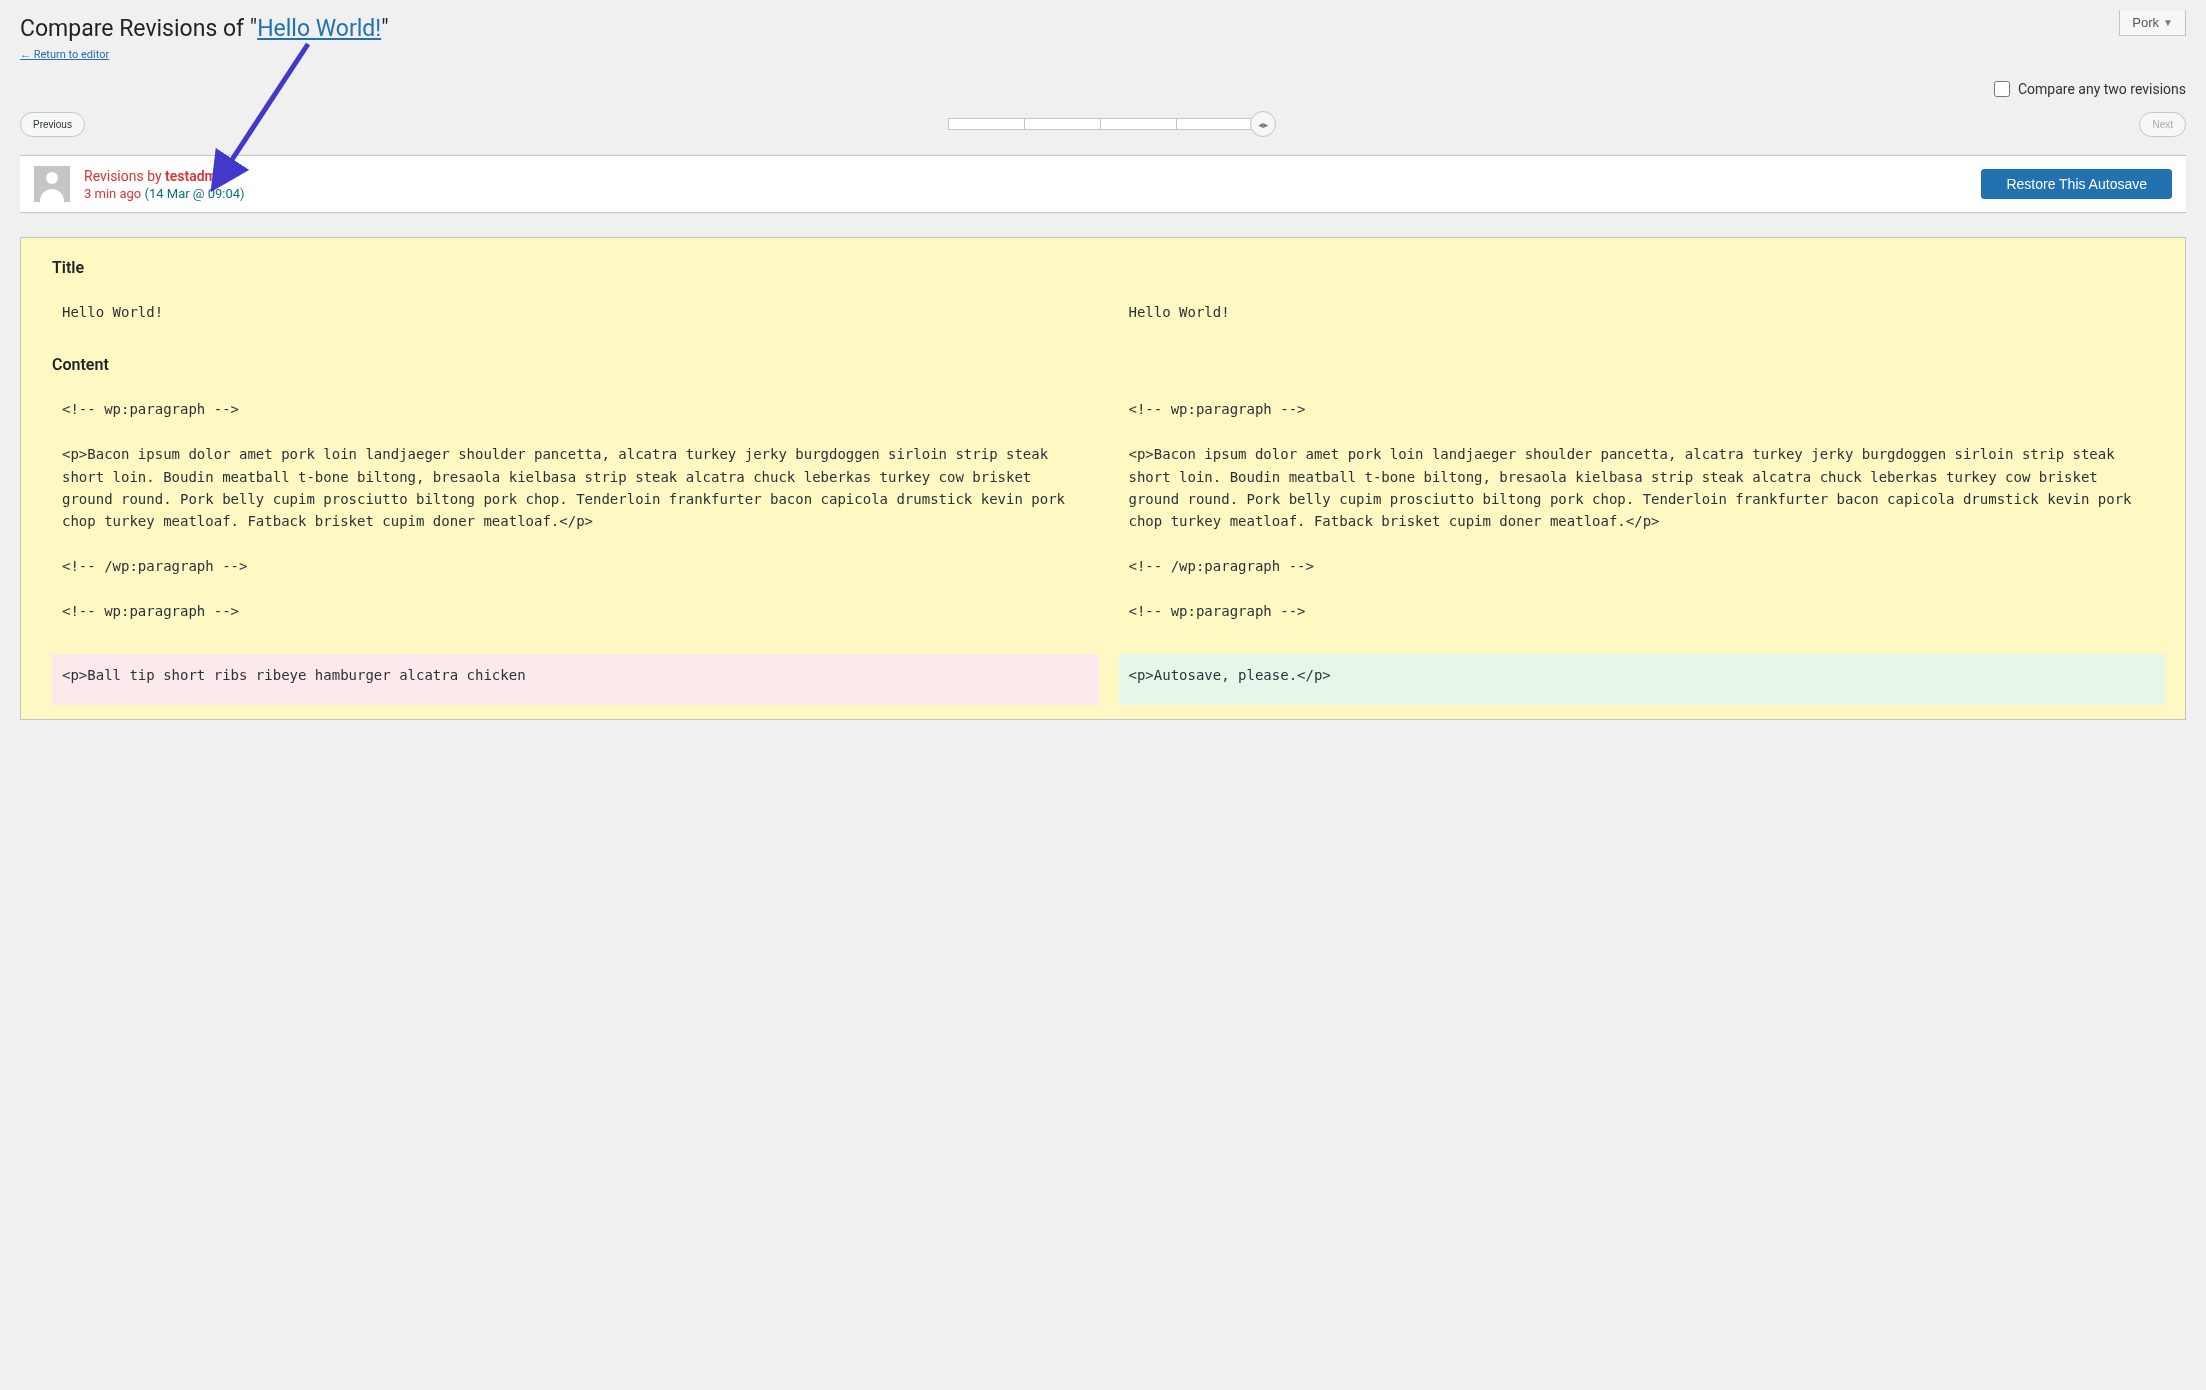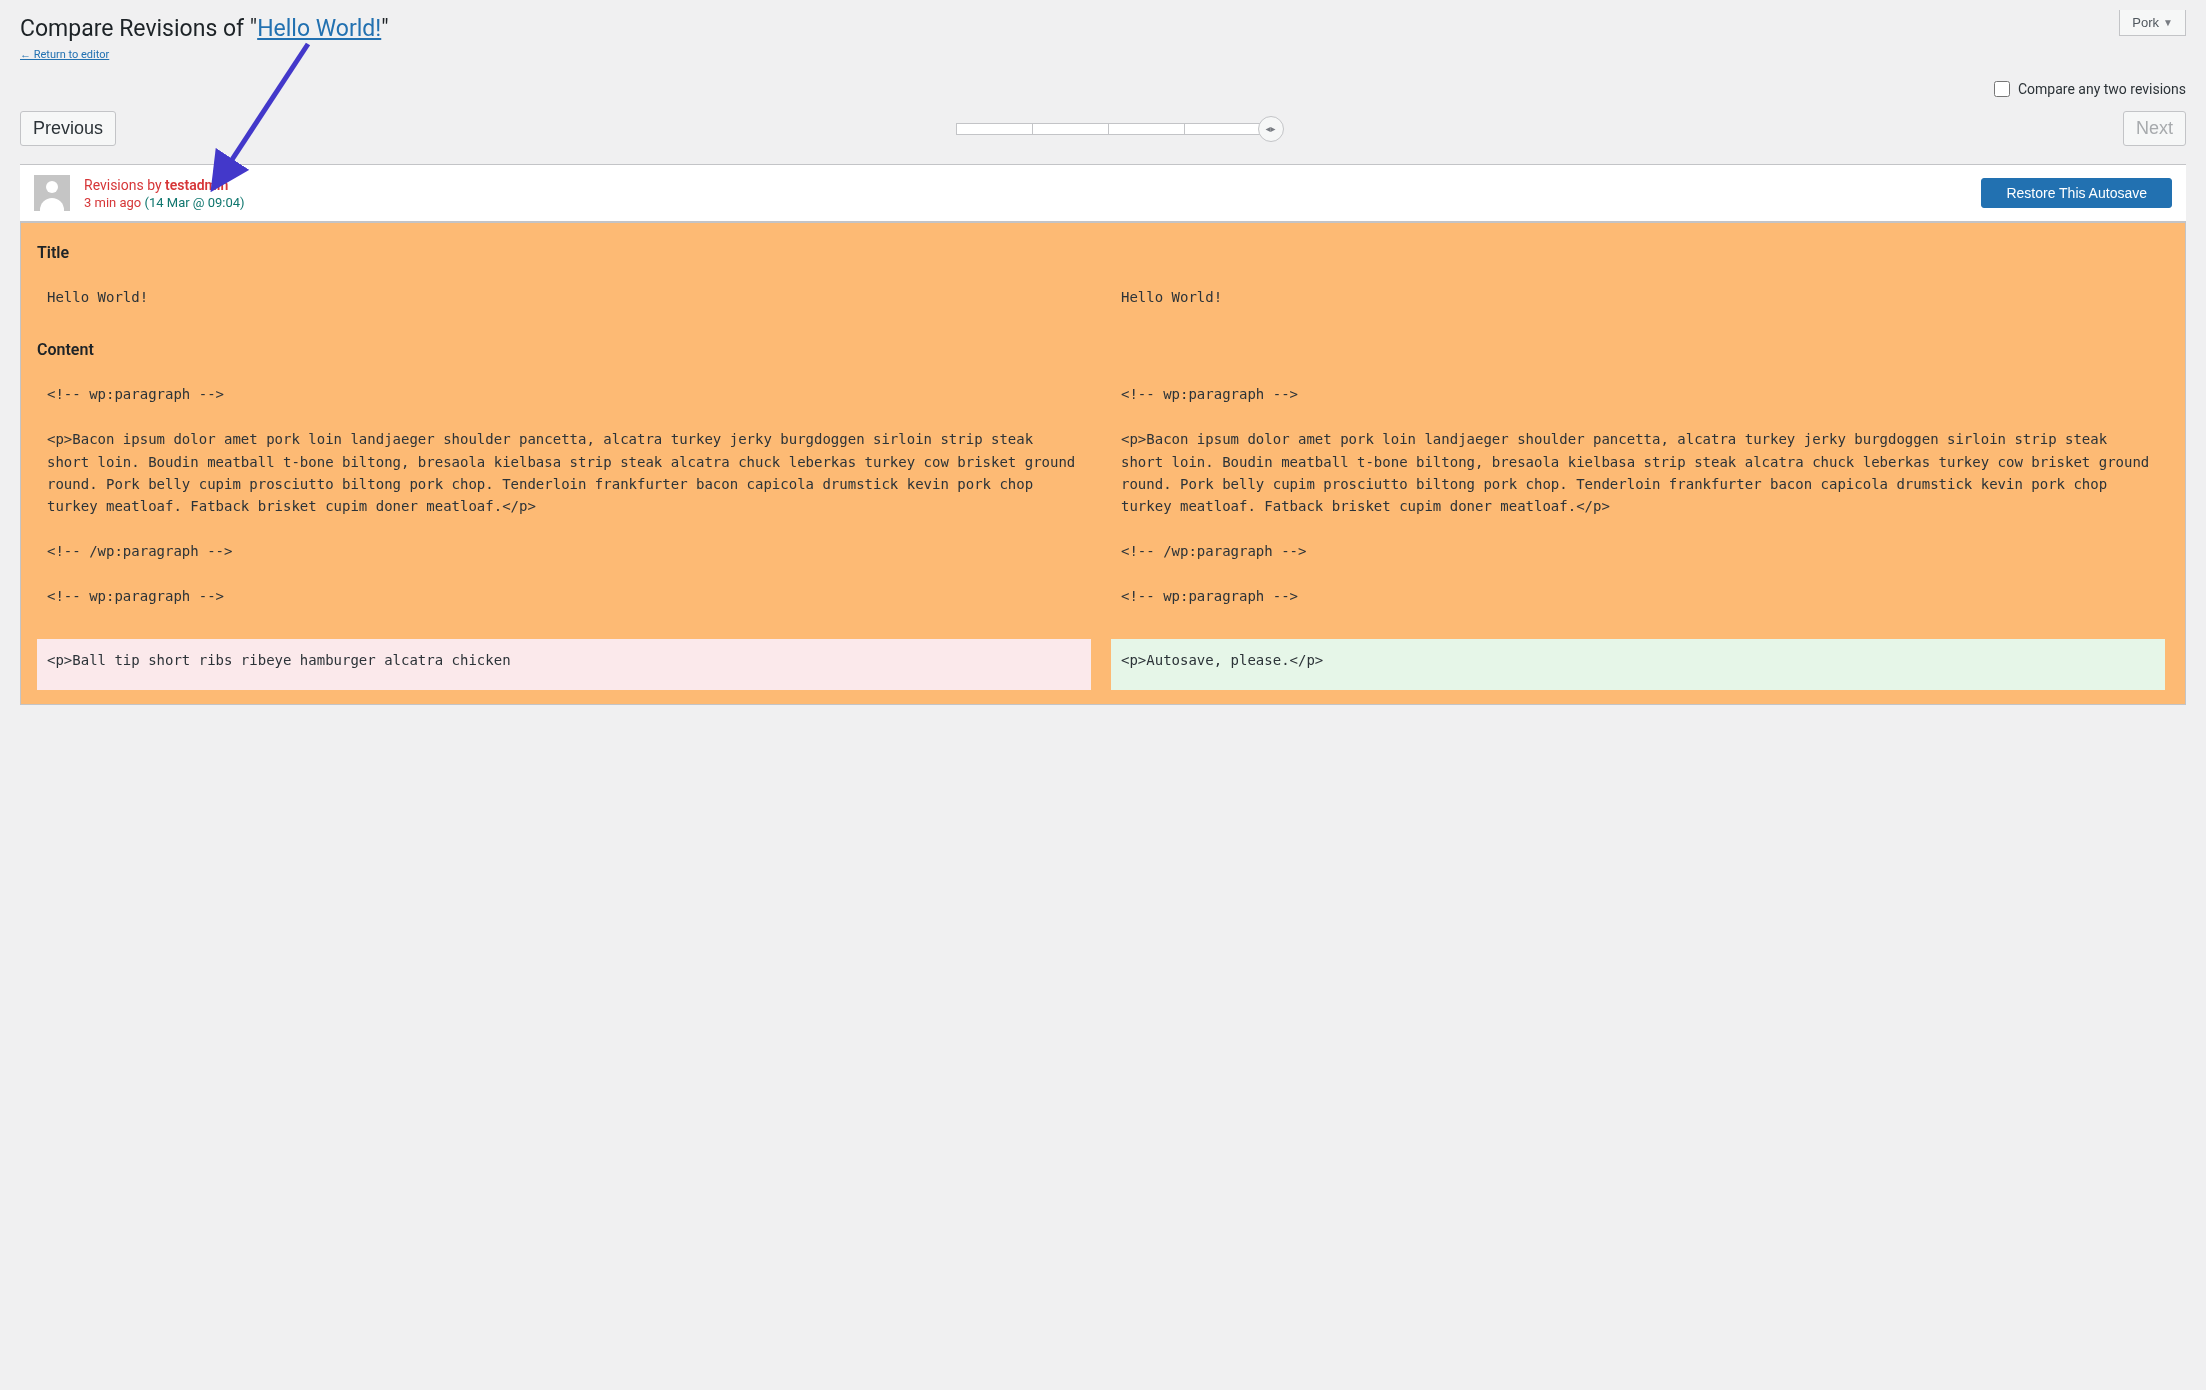--- a/index.html
+++ b/index.html
@@ -34,23 +34,23 @@
     .return-link { display: inline-block; margin-top: 6px; font-size: 11px; }
     .compare-row { display: flex; justify-content: flex-end; margin: 20px 0 14px 0; }
     .compare-check { display: flex; align-items: center; gap: 8px; font-size: 14px; color: #2c3338; }
     .compare-check input { width: 16px; height: 16px; }
     .nav-row { display: flex; justify-content: space-between; align-items: center; margin-bottom: 18px; }
     .btn {
       background: #f6f7f7;
       border: 1px solid #c3c4c7;
       color: #2c3338;
       padding: 6px 12px;
-      font-size: 18px;
+      font-size: 10px;
       cursor: pointer;
-      border-radius: 3px;
+      border-radius: 13px;
     }
     .btn.disabled { color: #a7aaad; cursor: default; }
     .slider-wrap { display: flex; align-items: center; gap: 0; }
     .slider-segs { display: flex; border: 1px solid #c3c4c7; background: #fff; height: 12px; }
     .slider-seg { width: 76px; border-right: 1px solid #c3c4c7; }
     .slider-seg:last-child { border-right: none; }
     .slider-handle {
       width: 26px; height: 26px; border-radius: 50%;
       border: 1px solid #c3c4c7;
       background: #f6f7f7;
@@ -80,22 +80,22 @@
     .meta-text .line1 { color: #d63638; font-size: 14px; }
     .meta-text .line1 .bold { font-weight: 600; }
     .meta-text .line2 { font-size: 13px; margin-top: 2px; }
     .meta-text .line2 .ago { color: #d63638; }
     .meta-text .line2 .paren { color: #0f766e; }
     .restore-btn {
       background: #2271b1; color: #fff; border: 1px solid #2271b1;
       padding: 6px 24px; font-size: 14px; border-radius: 3px; cursor: pointer;
     }
     .diff-box {
-      background: #fdba74; border: 1px solid #c3c4c7;
-      padding: 20px 20px 0 16px;
+      background: #fef9c3; border: 1px solid #c3c4c7;
+      margin-top: 24px; padding: 20px 20px 0 31px;
     }
     .diff-box h3 { font-size: 16px; font-weight: 600; color: #1d2327; margin-bottom: 14px; }
     .diff-two-col { display: flex; gap: 20px; }
     .diff-col { flex: 1; }
     .diff-col pre {
       font-family: Consolas, Monaco, monospace;
       font-size: 14px; line-height: 1.6; color: #2c3338;
       white-space: pre-wrap; word-wrap: break-word;
       padding: 10px 10px 18px 10px;
       margin-bottom: 14px;

